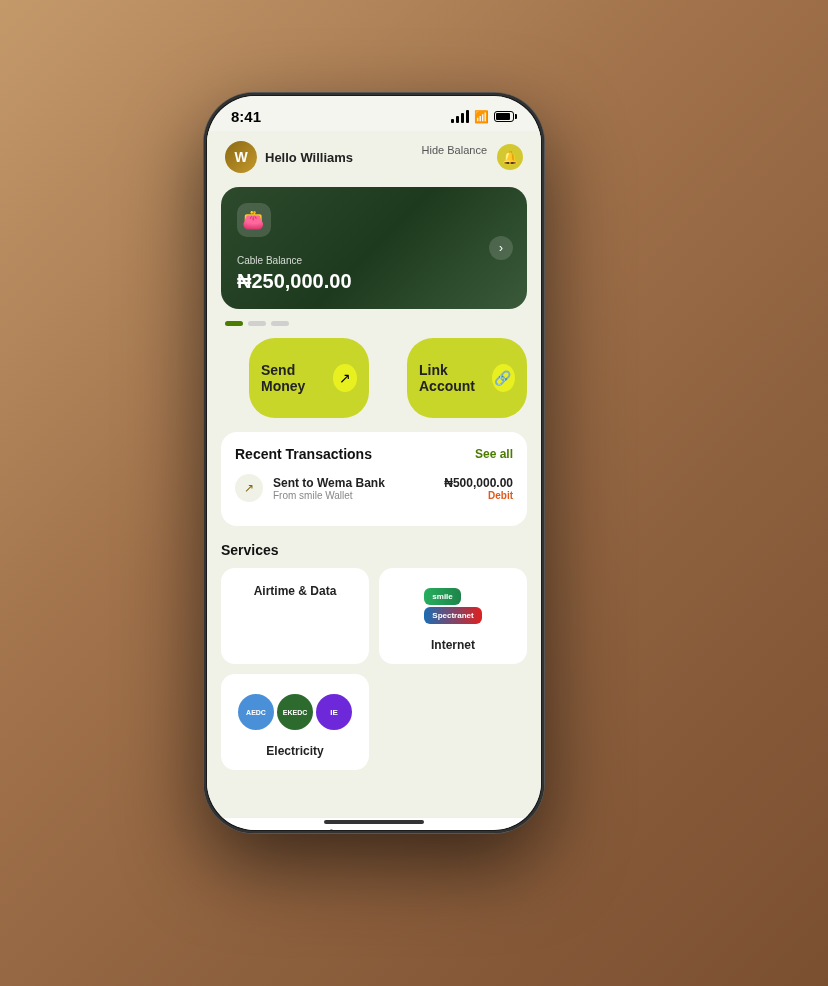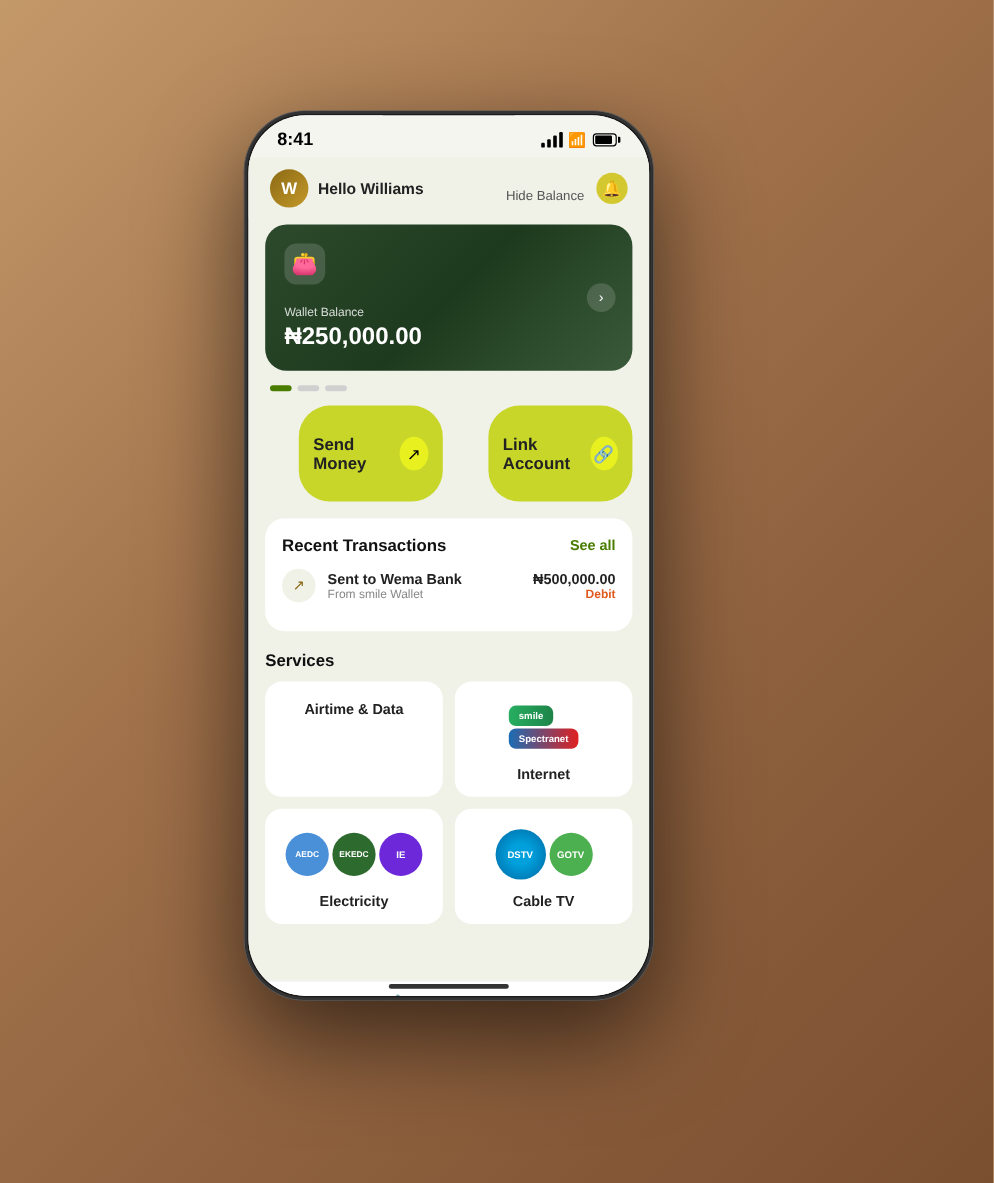--- a/index.html
+++ b/index.html
@@ -122,21 +122,21 @@
     }
 
     .hello-text {
       font-size: 13px;
       font-weight: 600;
       color: #222;
     }
 
     .header-right {
       display: flex;
-      align-items: flex-end;
+      align-items: flex-start;
       gap: 10px;
     }
 
     .hide-balance {
       font-size: 11px;
       color: #555;
       display: flex;
       align-items: center;
       gap: 4px;
     }
@@ -557,21 +557,21 @@
         </div>
         <div class="header-right">
           <span class="hide-balance">Hide Balance</span>
           <div class="bell-icon">🔔</div>
         </div>
       </div>
 
       <div class="balance-section">
         <div class="wallet-card">
           <div class="wallet-icon-bg">👛</div>
-          <div class="wallet-label">Wallet Balance</div>
+          <div class="wallet-label">Cable Balance</div>
           <div class="wallet-amount">₦250,000.00</div>
           <div class="wallet-arrow">›</div>
         </div>
       </div>
 
       <div class="dots-row">
         <div class="dot" style="background:#4a7c00;"></div>
         <div class="dot" style="background:#d0d0d0;"></div>
         <div class="dot" style="background:#d0d0d0;"></div>
       </div>
@@ -627,27 +627,20 @@
 
           <div class="service-card">
             <div class="service-logos">
               <div class="logo-circle logo-aedc" style="font-size:7px;">AEDC</div>
               <div class="logo-circle logo-ekedc" style="font-size:7px;">EKEDC</div>
               <div class="logo-circle logo-ie" style="font-size:8px;">IE</div>
             </div>
             <span class="service-name">Electricity</span>
           </div>
 
-          <div class="service-card">
-            <div class="service-logos">
-              <div class="logo-circle logo-dstv" style="width:42px;height:42px;font-size:8px;font-weight:900;">DSTV</div>
-              <div class="logo-circle logo-gotv" style="font-size:8px;">GOTV</div>
-            </div>
-            <span class="service-name">Cable TV</span>
-          </div>
 
         </div>
       </div>
 
       <div style="height:10px;"></div>
 
     </div>
 
     <div class="bottom-nav">
       <div class="nav-item">

